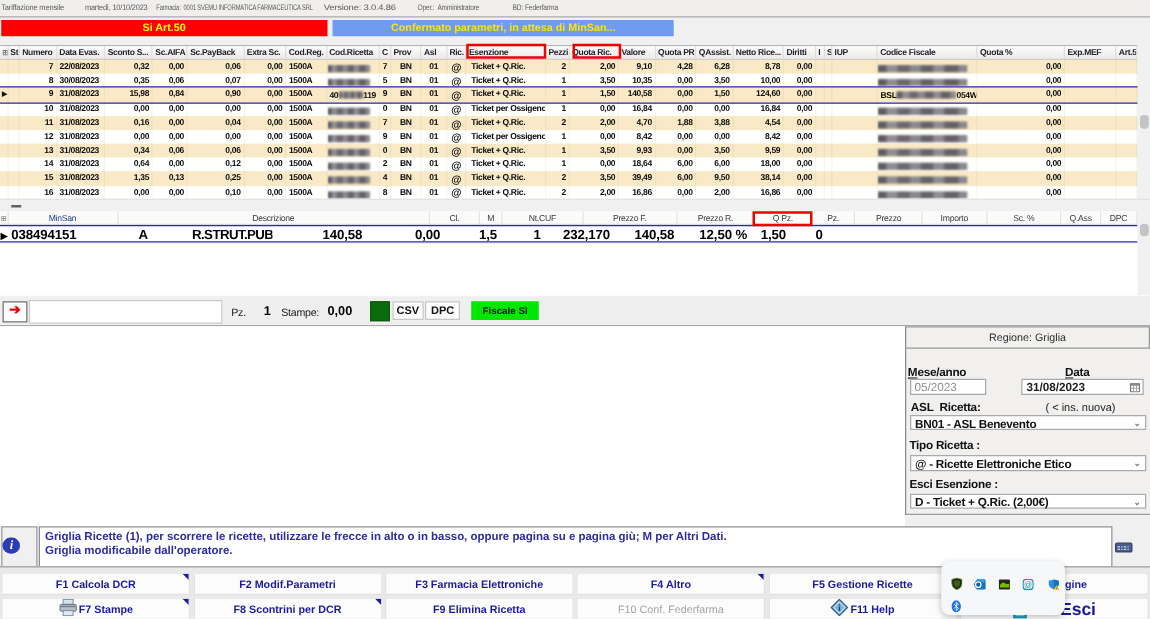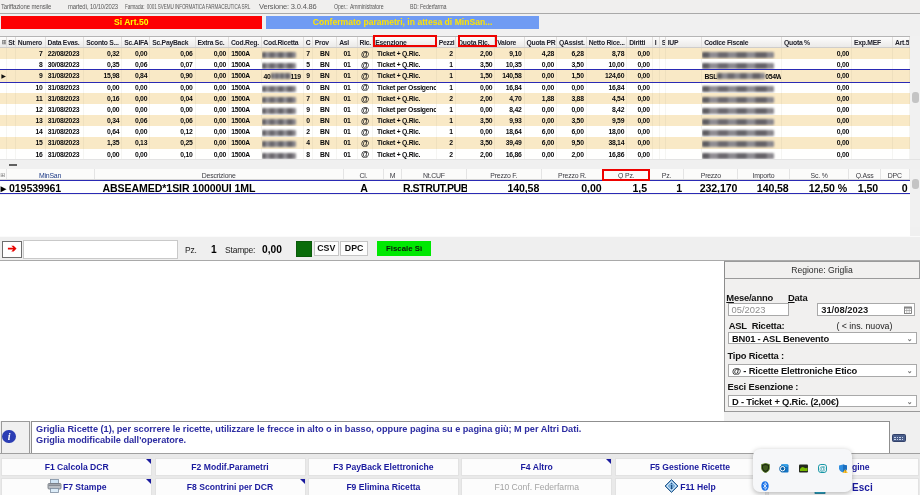--- a/index.html
+++ b/index.html
@@ -463,22 +463,21 @@
       <div class="h2c" style="width:45.5px">Q Pz.</div>
       <div class="h2c" style="width:35.0px">Pz.</div>
       <div class="h2c" style="width:53.8px">Prezzo</div>
       <div class="h2c" style="width:51.4px">Importo</div>
       <div class="h2c" style="width:59.8px">Sc. %</div>
       <div class="h2c" style="width:31.1px">Q.Ass</div>
       <div class="h2c" style="width:29.4px">DPC</div>
     </div>
 <div class="r2">
       <div class="d2 ce" style="width:6.5px">▸</div>
-      <div class="d2 la" style="width:88.0px">019539961</div>
-      <div class="d2 la8" style="width:249.3px">ABSEAMED*1SIR 10000UI 1ML</div>
+      <div class="d2 la" style="width:88.0px">038494151</div>
       <div class="d2 ce" style="width:40.3px">A</div>
       <div class="d2 ce" style="width:17.8px"></div>
       <div class="d2 la1" style="width:65.0px">R.STRUT.PUBI</div>
       <div class="d2 ra" style="width:74.8px">140,58</div>
       <div class="d2 ra" style="width:62.3px">0,00</div>
       <div class="d2 ra" style="width:45.5px">1,5</div>
       <div class="d2 ra" style="width:35.0px">1</div>
       <div class="d2 ra1" style="width:53.8px">232,170</div>
       <div class="d2 ra1" style="width:51.4px">140,58</div>
       <div class="d2 ra" style="width:59.8px">12,50 %</div>
@@ -502,21 +501,21 @@
 <span class="abs ibold" style="left:262px">0,00</span>
 <div class="abs" id="gsq"></div>
 <div class="abs wbtn" style="left:313.8px;width:25px">CSV</div>
 <div class="abs wbtn" style="left:340.4px;width:27.5px">DPC</div>
 <div class="abs" id="recup">Fiscale Sì</div>
 
 <div class="abs" id="bigwhite"></div>
 <div class="abs" id="panel"></div>
 <div class="abs" id="regbox">Regione: Griglia</div>
 <span class="abs plab" style="left:726.3px;top:291.5px"><u>M</u>ese/anno</span>
-<span class="abs plab" style="left:788px;top:291.5px"><u>D</u>ata</span>
+<span class="abs plab" style="left:852px;top:291.5px"><u>D</u>ata</span>
 <div class="abs pinput" style="left:727.5px;top:303.4px;width:61px;height:12.4px;color:#8f8f8f">05/2023</div>
 <div class="abs pinput" style="left:817.2px;top:303.4px;width:98px;height:12.6px;color:#1c1c1c;font-weight:bold">31/08/2023
   <svg style="position:absolute;right:2px;top:2px" width="8" height="8" viewBox="0 0 8 8">
       <rect x="0.5" y="1" width="7" height="6.5" fill="none" stroke="#666" stroke-width="0.8"></rect>
       <rect x="0.5" y="1" width="7" height="1.6" fill="#888"></rect>
       <line x1="2.8" y1="2.6" x2="2.8" y2="7.5" stroke="#999" stroke-width="0.7"></line>
       <line x1="5.2" y1="2.6" x2="5.2" y2="7.5" stroke="#999" stroke-width="0.7"></line>
       <line x1="0.5" y1="4.5" x2="7.5" y2="4.5" stroke="#999" stroke-width="0.7"></line>
     </svg>
 </div>
@@ -538,21 +537,21 @@
     <span class="k" style="left:9px;top:1.3px"></span>
     <span class="k" style="left:1.5px;top:3.6px"></span>
     <span class="k" style="left:4px;top:3.6px"></span>
     <span class="k" style="left:6.5px;top:3.6px"></span>
     <span class="k" style="left:9px;top:3.6px"></span>
   </div>
 
 <div class="abs" id="btnbg"></div>
 <div class="fbtn" style="left:1.2px;top:457.6px;width:151.0px">F1 Calcola DCR<span class="fold"></span></div>
 <div class="fbtn" style="left:154.5px;top:457.6px;width:151.0px">F2 Modif.Parametri</div>
-<div class="fbtn" style="left:307.9px;top:457.6px;width:151.0px">F3 PayBack Elettroniche</div>
+<div class="fbtn" style="left:307.9px;top:457.6px;width:151.0px">F3 Farmacia Elettroniche</div>
 <div class="fbtn" style="left:461.2px;top:457.6px;width:151.0px">F4 Altro<span class="fold"></span></div>
 <div class="fbtn" style="left:614.5px;top:457.6px;width:151.0px">F5 Gestione Ricette</div>
 <div class="fbtn" style="left:767.9px;top:457.6px;width:151.0px">F6 Immagine</div>
 <div class="fbtn" style="left:1.2px;top:477.9px;width:151.0px"><svg width="15" height="14" viewBox="0 0 15 14" style="vertical-align:-3px;margin-right:1px">
       <rect x="3.5" y="0.5" width="8" height="4" fill="#cfe4f5" stroke="#7d8da0" stroke-width="0.8"></rect>
       <rect x="1" y="4.5" width="13" height="5.5" rx="1" fill="#b9bec4" stroke="#6f747c" stroke-width="0.8"></rect>
       <rect x="1.6" y="5.6" width="11.8" height="1.2" fill="#7a8089"></rect>
       <rect x="3.5" y="9.5" width="8" height="4" fill="#dcecf8" stroke="#7d8da0" stroke-width="0.8"></rect>
     </svg>F7 Stampe<span class="fold"></span></div>
 <div class="fbtn" style="left:154.5px;top:477.9px;width:151.0px">F8 Scontrini per DCR<span class="fold"></span></div>
@@ -560,21 +559,21 @@
 <div class="fbtn dis" style="left:461.2px;top:477.9px;width:151.0px">F10 Conf. Federfarma</div>
 <div class="fbtn" style="left:614.5px;top:477.9px;width:151.0px"><svg width="15" height="14" viewBox="0 0 15 14" style="vertical-align:-3px;margin-right:1px">
       <polygon points="7.5,0.5 14,7 7.5,13.5 1,7" fill="#7fb2dd" stroke="#2e5e8e" stroke-width="1"></polygon>
       <polygon points="7.5,2.5 12,7 7.5,11.5 3,7" fill="none" stroke="#e8f2fa" stroke-width="0.8"></polygon>
       <text x="7.5" y="10" font-size="8" font-weight="bold" fill="#16467a" text-anchor="middle" font-family="Liberation Serif,serif">i</text>
     </svg>F11 Help</div>
 <div class="fbtn" style="left:767.9px;top:477.9px;width:151.0px"><svg width="16" height="14" viewBox="0 0 16 14" style="vertical-align:-3px;margin-right:22px">
       <rect x="1" y="0.5" width="10" height="13" fill="#29a8c8" stroke="#1a7c96" stroke-width="0.8"></rect>
       <rect x="3" y="2.5" width="6" height="9" fill="#bfe8f2"></rect>
       <polygon points="9,7 15,7 12.5,4.5 12.5,9.5" fill="#1a7c96"></polygon>
-    </svg><span style="font-size:10px">Esci</span></div>
+    </svg><span style="font-size:14px">Esci</span></div>
 
 <div class="abs" id="tray"></div>
 <div class="tico" style="left:760.5px;top:458.8px;z-index:21"><svg width="9" height="10" viewBox="0 0 9 10">
       <path d="M4.5 0.3 L8.6 1.6 L8.6 5 Q8.6 8.2 4.5 9.8 Q0.4 8.2 0.4 5 L0.4 1.6 Z" fill="#1d2a12" stroke="#6f9b2e" stroke-width="0.7"></path>
       <path d="M4.5 2 L7 2.8 L7 5 Q7 6.9 4.5 8 Q2 6.9 2 5 L2 2.8 Z" fill="#3f5a1d"></path>
     </svg></div>
 <div class="tico" style="left:778.6px;top:458.8px;z-index:21"><svg width="10" height="9" viewBox="0 0 10 9">
       <rect x="2" y="0.5" width="7.5" height="8" rx="1" fill="#1374c5"></rect>
       <rect x="2.6" y="0" width="6" height="3" fill="#3ca3e8"></rect>
       <circle cx="3.6" cy="4.7" r="3.3" fill="#0b63ab"></circle>

